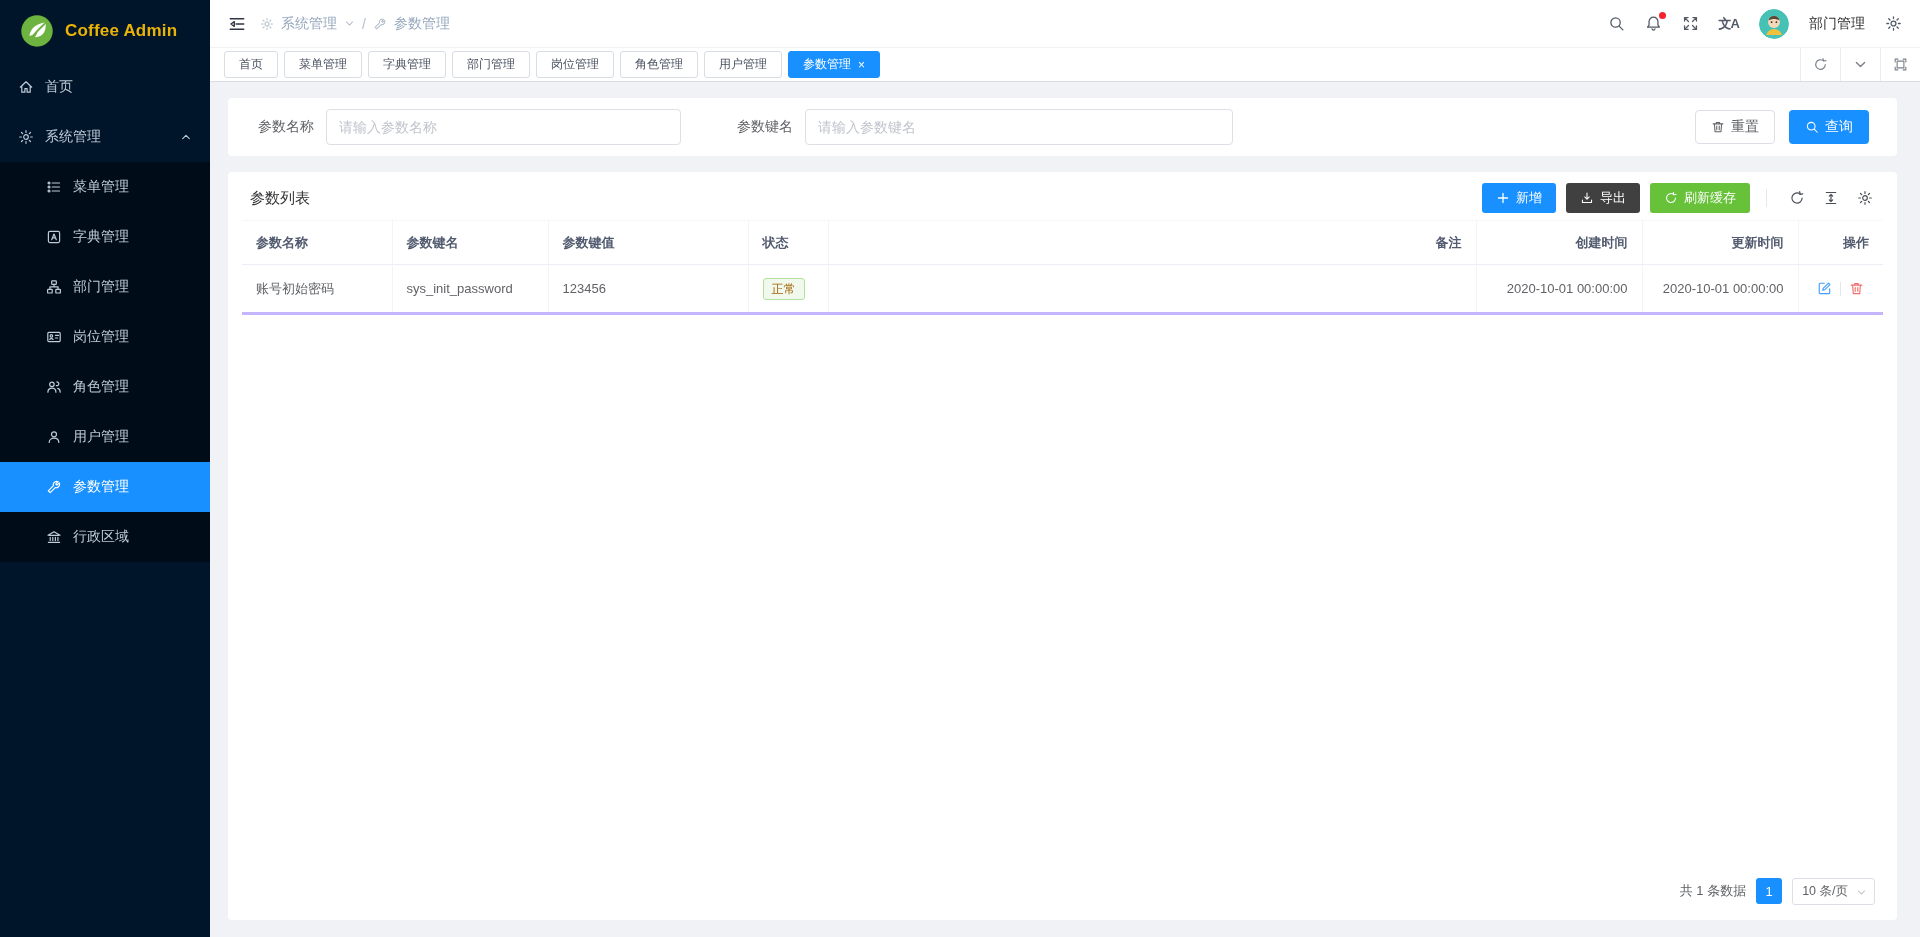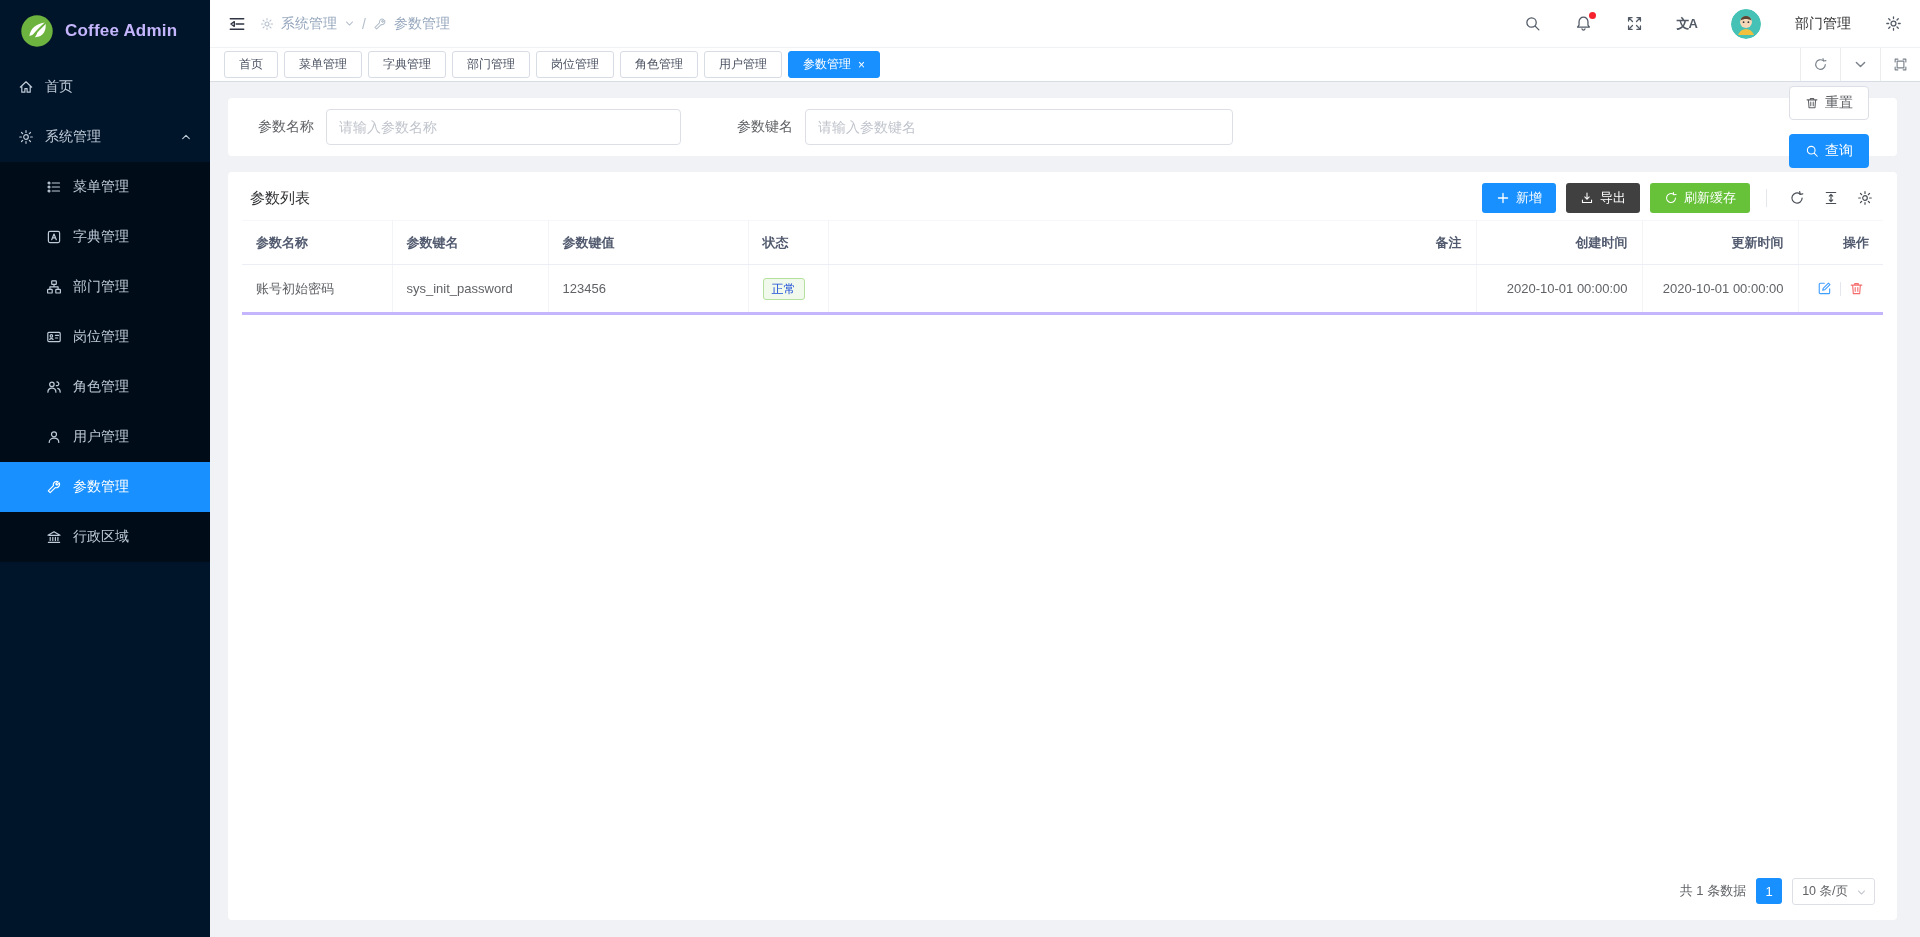--- a/index.html
+++ b/index.html
@@ -5,36 +5,36 @@
   * { margin:0; padding:0; box-sizing:border-box; }
   html,body { width:1920px; height:937px; overflow:hidden; }
   body { font-family:"Liberation Sans","DejaVu Sans",sans-serif; font-size:14px; color:#303133; display:flex; background:#f0f2f5; }
   .ic { width:16px; height:16px; display:block; }
   svg.ic * { stroke:currentColor; fill:none; stroke-width:1.2; stroke-linecap:round; stroke-linejoin:round; }
 
   
   .sidebar { width:210px; height:937px; background:#001529; color:#bfcbd9; flex-shrink:0; display:flex; flex-direction:column; }
   .logo-row { height:62px; display:flex; align-items:center; padding-left:20px; gap:11px; }
   .logo-badge { width:34px; height:34px; }
-  .logo-title { color:#c4b5fd; font-weight:bold; font-size:17px; letter-spacing:.2px; }
+  .logo-title { color:#eab308; font-weight:bold; font-size:17px; letter-spacing:.2px; }
   .nav-item { height:50px; display:flex; align-items:center; gap:11px; padding:0 18px; font-size:14px; cursor:pointer; }
   .nav-item .chev { margin-left:auto; width:12px; height:12px; }
   .submenu { background:#000c17; }
   .sub-item { height:50px; display:flex; align-items:center; gap:11px; padding:0 18px 0 46px; font-size:14px; cursor:pointer; }
   .sub-item.active { background:#1890ff; color:#fff; }
 
   
   .main { flex:1; display:flex; flex-direction:column; min-width:0; }
 
   .topbar { height:48px; background:#fff; display:flex; align-items:center; padding:0 18px; gap:14px; border-bottom:1px solid #f1f2f4; }
   .collapse-btn { color:#2f3542; cursor:pointer; }
   .crumbs { display:flex; align-items:center; gap:7px; color:#97a8be; font-size:14px; }
   .crumbs .ic { width:14px; height:14px; color:#b4bfcc; }
   .crumb-sep { color:#b4bfcc; }
-  .top-right { margin-left:auto; display:flex; align-items:center; gap:34px; color:#525a66; }
+  .top-right { margin-left:auto; display:flex; align-items:center; gap:20px; color:#525a66; }
   .tool-ic { width:17px; height:17px; cursor:pointer; }
   .bell-wrap { position:relative; cursor:pointer; }
   .bell-dot { position:absolute; top:-3px; right:-4px; width:7px; height:7px; border-radius:50%; background:#f5222d; }
   .translate { font-size:13px; font-weight:bold; cursor:pointer; letter-spacing:-1px; }
   .avatar { width:30px; height:30px; border-radius:50%; overflow:hidden; cursor:pointer; flex-shrink:0; }
   .username { font-size:14px; color:#303133; cursor:pointer; }
 
   .tabbar { height:34px; background:#fff; border-bottom:1px solid #d8dce5; display:flex; align-items:center; padding-left:14px; }
   .tab { height:27px; display:flex; align-items:center; border:1px solid #d8dce5; background:#fff; color:#495060; font-size:12px; padding:0 14px; margin-right:6px; border-radius:3px; cursor:pointer; }
   .tab.active { background:#1890ff; border-color:#1890ff; color:#fff; gap:7px; }
@@ -46,21 +46,21 @@
   .content { flex:1; padding:16px 23px 0 18px; display:flex; flex-direction:column; min-height:0; }
 
   
   .search-card { background:#fff; border-radius:4px; height:58px; display:flex; align-items:center; padding:0 28px 0 30px; margin-bottom:16px; flex-shrink:0; }
   .form-item { display:flex; align-items:center; }
   .form-label { color:#606266; margin-right:12px; white-space:nowrap; }
   .form-input { width:355px; height:36px; border:1px solid #dcdfe6; border-radius:4px; padding:0 12px; font-size:14px; color:#303133; outline:none; font-family:inherit; }
   .form-input::placeholder { color:#c0c4cc; }
   .form-item + .form-item { margin-left:56px; }
   .form-item + .form-item .form-input { width:428px; }
-  .search-actions { margin-left:auto; display:flex; align-items:center; gap:14px;flex-direction:column; }
+  .search-actions { margin-left:auto; display:flex; align-items:center; gap:14px; }
   .btn { display:inline-flex; align-items:center; justify-content:center; gap:6px; height:34px; padding:0 15px; border-radius:4px; font-size:14px; cursor:pointer; border:1px solid transparent; white-space:nowrap; font-family:inherit; }
   .btn .ic { width:14px; height:14px; }
   .btn-plain { background:#fff; border-color:#dcdfe6; color:#606266; }
   .btn-primary { background:#1890ff; color:#fff; }
 
   
   .list-card { background:#fff; border-radius:4px; flex:1; margin-bottom:17px; display:flex; flex-direction:column; min-height:0; }
   .card-header { height:48px; display:flex; align-items:center; padding:4px 20px 0 22px; flex-shrink:0; }
   .card-title { font-size:15px; color:#303133; }
   .card-actions { margin-left:auto; display:flex; align-items:center; gap:10px; }
@@ -71,21 +71,21 @@
   .card-tool { color:#4a4f57; cursor:pointer; padding:4px; }
   .card-tool .ic { width:16px; height:16px; }
 
   
   .table-wrap { padding:0 14px; }
   table { width:100%; border-collapse:collapse; table-layout:fixed; }
   th { height:44px; font-weight:bold; font-size:13px; color:#515a6e; text-align:left; padding:0 14px; border-bottom:1px solid #ebeef5; border-top:1px solid #f5f7fa; background:#fff; }
   td { height:49px; font-size:13px; color:#606266; padding:0 14px; border-bottom:3px solid #c4b5fd; background:#fff; }
   th:not(:last-child), td:not(:last-child) { border-right:1px solid #f2f4f8; }
   .ta-c { text-align:right; }
-  .status-badge { display:inline-block; padding:4px 8px; font-size:12px; color:#1d4ed8; background:#f0f9eb; border:1px solid #b3e19d; border-radius:3px; line-height:1; }
+  .status-badge { display:inline-block; padding:4px 8px; font-size:12px; color:#a16207; background:#f0f9eb; border:1px solid #b3e19d; border-radius:3px; line-height:1; }
   .row-actions { display:flex; align-items:center; justify-content:center; gap:8px; }
   .act-edit { color:#409eff; cursor:pointer; }
   .act-del { color:#f56c6c; cursor:pointer; }
   .act-sep { width:1px; height:14px; background:#e4e7ed; }
   .row-actions .ic { width:15px; height:15px; }
 
   
   .card-footer { margin-top:auto; height:58px; display:flex; align-items:center; justify-content:flex-end; gap:10px; padding-right:22px; flex-shrink:0; }
   .total-text { font-size:13px; color:#606266; }
   .page-btn { min-width:26px; height:26px; background:#1890ff; color:#fff; border-radius:3px; display:flex; align-items:center; justify-content:center; font-size:13px; cursor:pointer; }

